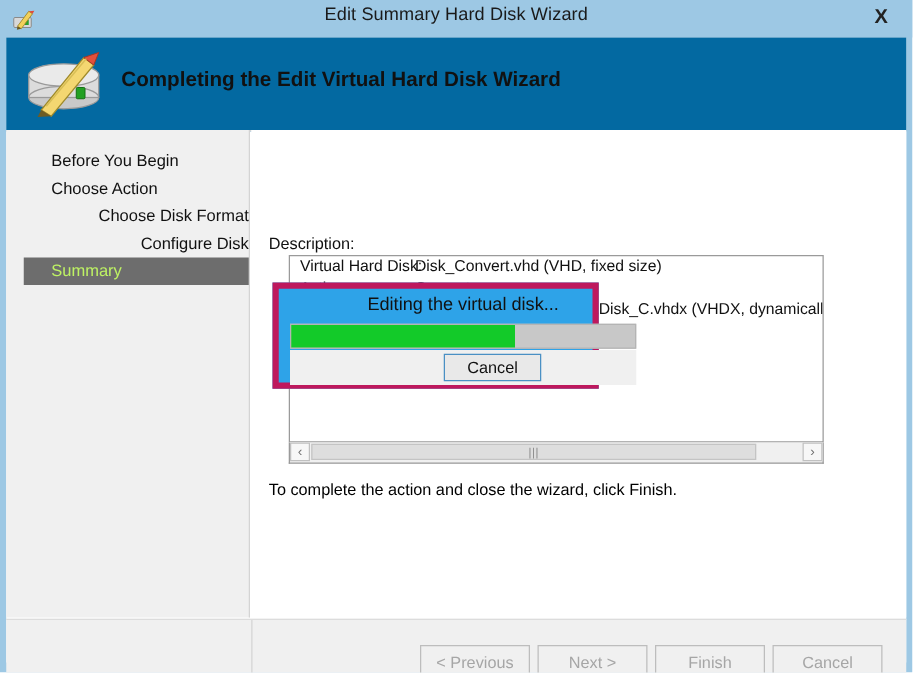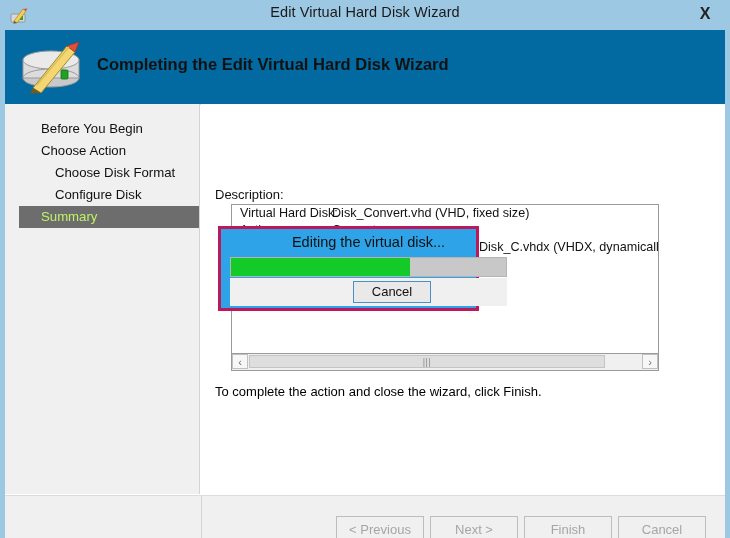--- a/index.html
+++ b/index.html
@@ -87,21 +87,21 @@
   }
   .nav-item {
     height: 22px;
     line-height: 22px;
     font-size: 13.2px;
     color: #111;
     padding-left: 22px;
     white-space: nowrap;
     margin-left: 14px;
   }
-  .nav-item.indent { padding-left: 36px; }
+  .nav-item.indent { padding-left: 36px; text-align: right; }
   .nav-item.selected {
     background: #6d6d6d;
     color: #bef264;
     padding-left: 22px;
   }
   
   .content {
     position: absolute;
     left: 196px; top: 74px;
     width: 524px; height: 390px;
@@ -216,21 +216,21 @@
   .btn.b1 { left: 331px; }
   .btn.b2 { left: 425px; }
   .btn.b3 { left: 519px; }
   .btn.b4 { left: 613px; }
   
   .modal {
     position: absolute;
     left: 218px; top: 226px;
     width: 261px; height: 85px;
     background: #2ea3e8;
-    border: 3px solid #be185d;
+    border: 5px solid #be185d;
     box-sizing: border-box;
     z-index: 50;
   }
   .modal-title {
     position: absolute;
     left: 0; top: 5px;
     width: 295px;
     text-align: center;
     font-size: 14.5px;
     color: #111;
@@ -275,21 +275,21 @@
   <div class="titlebar">
     <div class="titlebar-icon">
       <svg width="19" height="19" viewBox="0 0 19 19">
         <rect x="1" y="8" width="14" height="8" rx="1" fill="#d8d8d8" stroke="#8a8a8a" stroke-width="0.8"></rect>
         <rect x="10" y="10" width="3" height="4" fill="#2ca02c"></rect>
         <path d="M4 15 L13 3 L16 5 L7 17 Z" fill="#f2d15b" stroke="#9c8526" stroke-width="0.7"></path>
         <path d="M13 3 L16 5 L17.5 2.5 Z" fill="#e04b3a"></path>
         <path d="M4 15 L7 17 L3.5 17.8 Z" fill="#6b5a20"></path>
       </svg>
     </div>
-    <div class="titlebar-title">Edit Virtual Hard Disk Wizard</div>
+    <div class="titlebar-title">Edit Summary Hard Disk Wizard</div>
     <div class="titlebar-close">X</div>
   </div>
 
   <div class="window">
 
     <div class="header">
       <div class="header-icon">
         <svg width="72" height="54" viewBox="0 0 72 54">
           <ellipse cx="34" cy="38" rx="28" ry="9" fill="#c9c9c9"></ellipse>
           <rect x="6" y="20" width="56" height="18" fill="#dcdcdc" stroke="#9a9a9a" stroke-width="1"></rect>

